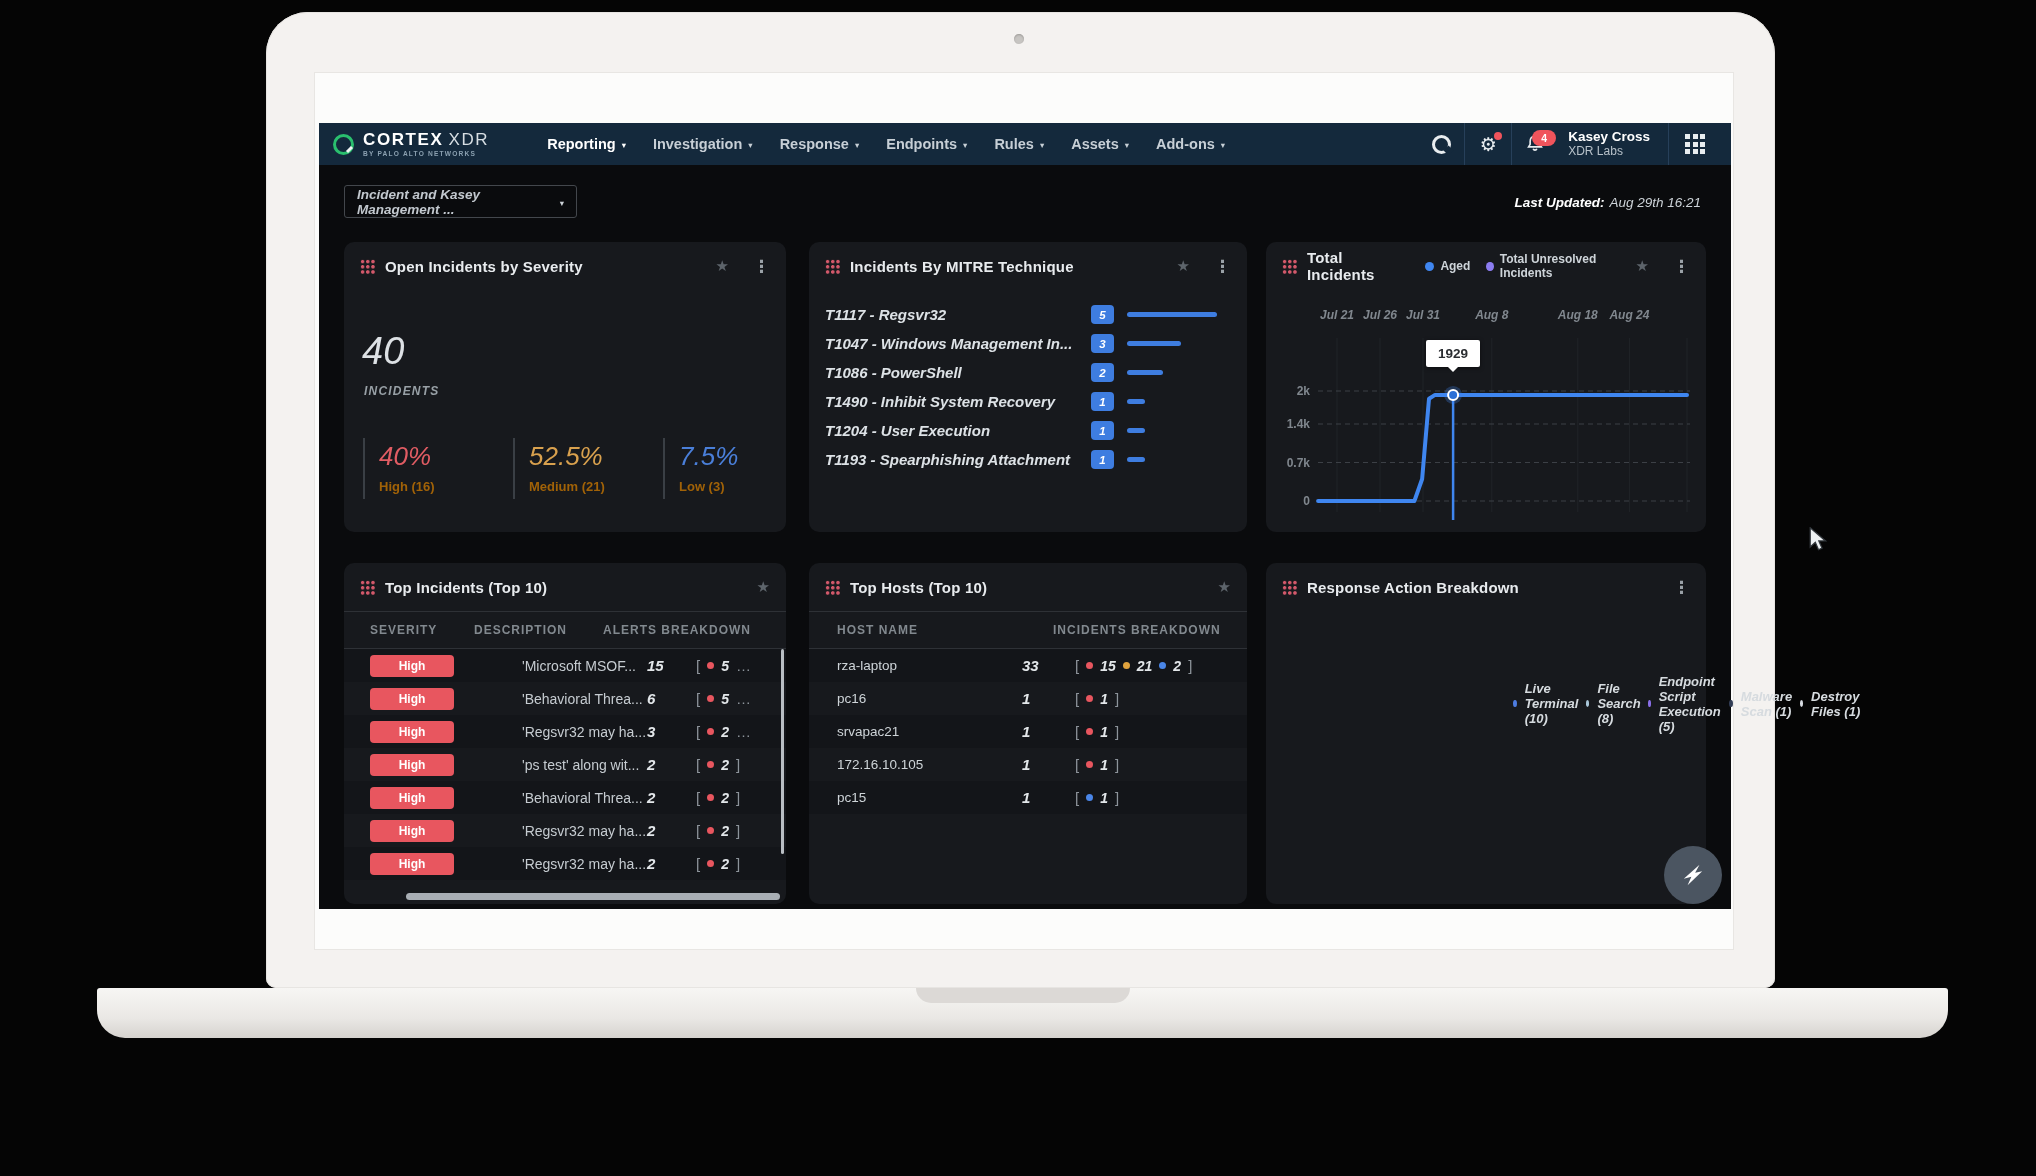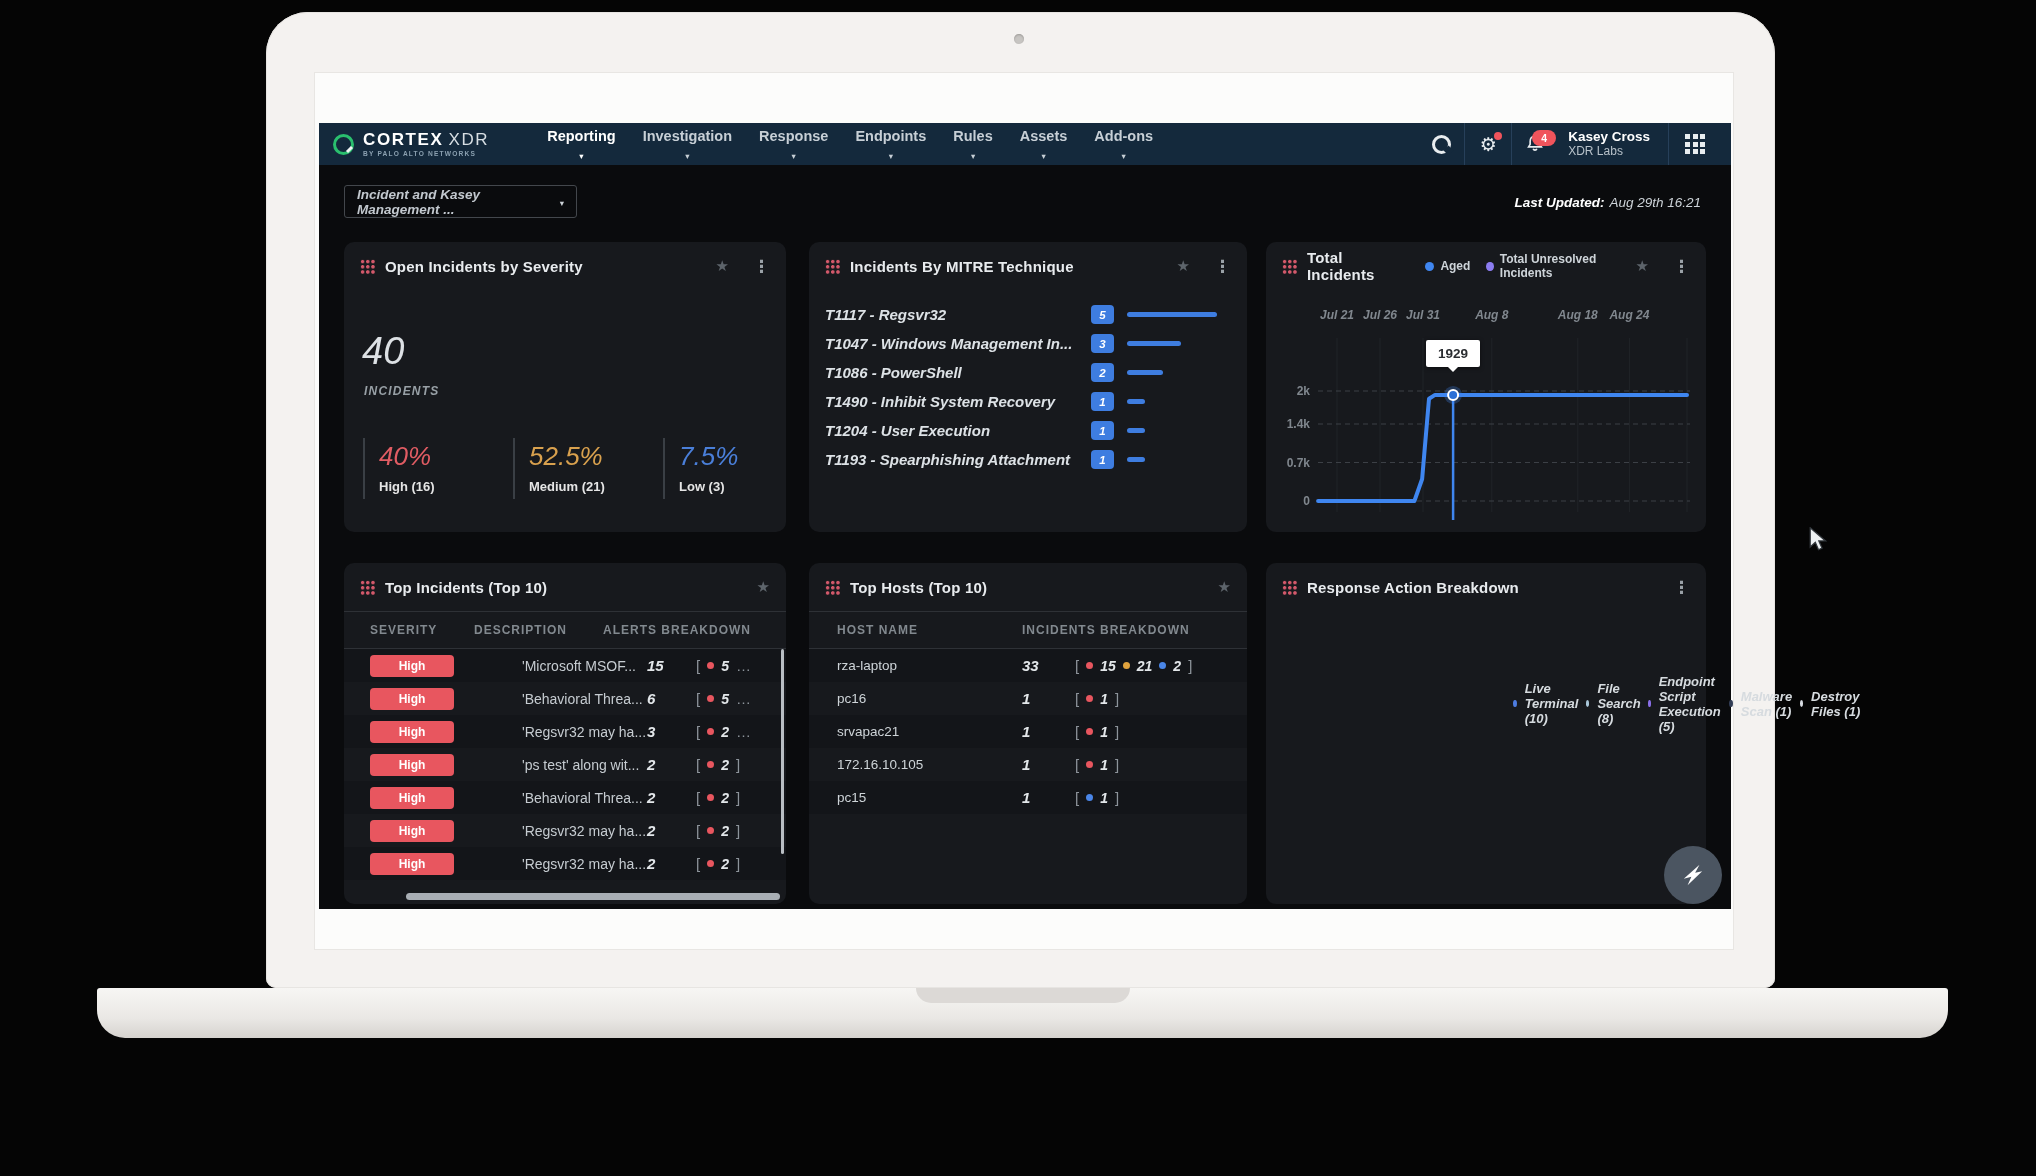--- a/index.html
+++ b/index.html
@@ -28,21 +28,21 @@
   .brand-mark{width:21px;height:21px;border:3.5px solid #2abf6e;border-radius:50%;
     box-sizing:border-box;position:relative;}
   .brand-mark::after{content:'';position:absolute;right:-2px;bottom:1px;width:7px;height:3px;
     background:#f2f4f5;transform:rotate(-45deg);}
   .brand-col{display:flex;flex-direction:column;line-height:1;}
   .brand-row{font-size:17px;letter-spacing:1.6px;color:#fff;}
   .brand-cortex{font-weight:800;}
   .brand-xdr{font-weight:300;color:#d7dee3;margin-left:5px;}
   .brand-tag{font-size:6.6px;letter-spacing:1.2px;color:#8ba0b0;font-weight:700;margin-top:3px;}
   .nav-menu{display:flex;gap:27px;margin-left:58px;align-items:center;}
-  .nav-item{font-size:14.5px;font-weight:600;color:#c7cfd6;display:flex;align-items:center;gap:6px;cursor:default;flex-direction:column;}
+  .nav-item{font-size:14.5px;font-weight:600;color:#c7cfd6;display:flex;align-items:center;gap:6px;cursor:default;}
   .nav-item.active{color:#ffffff;font-weight:800;}
   .caret{font-size:8.5px;position:relative;top:1px;}
   .nav-right{margin-left:auto;display:flex;align-items:center;height:42px;}
   .nav-divider{width:1px;height:42px;background:#27405a;}
   .nav-icon-slot{width:46px;display:flex;align-items:center;justify-content:center;position:relative;height:42px;}
   .qring{width:19px;height:19px;border:3px solid #e9edf0;border-radius:50%;box-sizing:border-box;position:relative;}
   .qring::after{content:'';position:absolute;right:-4px;bottom:-3px;width:7px;height:7px;background:#14293c;transform:rotate(45deg);}
   .qring::before{content:'';position:absolute;right:-3px;bottom:-2px;width:4px;height:4px;background:#e9edf0;}
   .gear{font-size:19px;color:#e9edf0;font-family:"DejaVu Sans",sans-serif;line-height:1;}
   .reddot{position:absolute;right:9px;top:9px;width:8px;height:8px;border-radius:50%;background:#f0545c;}
@@ -78,21 +78,21 @@
   .kebab{color:#9aa1a7;font-size:17px;font-weight:700;margin-left:14px;cursor:pointer;}
   .kebab.only{margin-left:auto;}
 
   
   .big-num{position:absolute;left:18px;top:88px;font-size:38px;font-weight:300;font-style:italic;color:#dde1e5;}
   .big-lbl{position:absolute;left:20px;top:142px;font-size:12px;font-weight:700;font-style:italic;
     letter-spacing:1.2px;color:#98a0a6;}
   .stats{position:absolute;left:19px;top:196px;display:flex;}
   .stat{border-left:2px solid #3a3f45;padding:3px 0 5px 14px;width:120px;margin-right:14px;}
   .stat-pct{font-size:26px;font-style:italic;font-weight:400;}
-  .stat-lbl{font-size:13px;font-weight:700;color:#e5e5e5;margin-top:7px;}
+  .stat-lbl{font-size:13px;font-weight:700;color:#a16207;margin-top:7px;}
 
   
   .mlist{margin-top:10px;}
   .mrow{display:flex;align-items:center;height:29px;padding:0 16px;}
   .mlabel{width:266px;font-style:italic;font-weight:700;font-size:15px;color:#dde2e6;white-space:nowrap;}
   .mbadge{width:23px;height:19px;background:#3e7de0;border-radius:4px;color:#fff;font-size:11.5px;
     font-weight:700;font-style:italic;display:flex;align-items:center;justify-content:center;flex:0 0 auto;}
   .mbar{height:5px;border-radius:3px;background:#3e7de0;margin-left:13px;}
 
   
@@ -121,21 +121,21 @@
   .c-sev{width:130px;padding-left:26px;box-sizing:border-box;}
   .badge-high{display:inline-flex;width:84px;height:22px;border-radius:4px;background:#e8565f;color:#fff;
     font-size:12px;font-weight:700;align-items:center;justify-content:center;}
   .c-desc{width:125px;color:#c6ccd1;font-size:14px;white-space:nowrap;margin-left:48px;}
   .c-cnt{width:49px;font-weight:700;font-style:italic;color:#e3e7ea;font-size:15px;}
   .c-bd{display:flex;align-items:center;gap:7px;font-size:15px;color:#8d949b;}
   .bd-dot{width:7px;height:7px;border-radius:50%;display:inline-block;}
   .bd-v{font-weight:700;font-style:italic;color:#e3e7ea;font-size:14px;}
   .vscroll{position:absolute;right:2px;top:86px;width:3px;height:205px;background:#b9bec3;border-radius:2px;}
   .hscroll{position:absolute;left:62px;bottom:4px;width:374px;height:7px;background:#a9afb5;border-radius:4px;}
-  .h-host{width:213px;padding-left:28px;box-sizing:border-box;}
+  .h-host{width:244px;padding-left:28px;box-sizing:border-box;}
   .c-host{width:213px;padding-left:28px;box-sizing:border-box;color:#ced4d8;font-size:13.5px;}
   .c-cnt2{width:53px;font-weight:700;font-style:italic;color:#e3e7ea;font-size:15px;}
 
   
   #donut{position:absolute;left:35px;top:92px;width:194px;height:194px;border-radius:50%;}
   .donut-hole{position:absolute;inset:8px;background:#17191d;border-radius:50%;}
   .donut-center{position:absolute;inset:0;display:flex;flex-direction:column;align-items:center;justify-content:center;}
   .d-num{font-size:31px;color:#e6eaed;font-weight:400;}
   .d-lbl{font-size:12px;letter-spacing:2.2px;color:#99a0a7;font-weight:700;margin-top:7px;}
   .rlegend{position:absolute;left:247px;top:134px;display:flex;flex-direction:row;gap:4px;}

